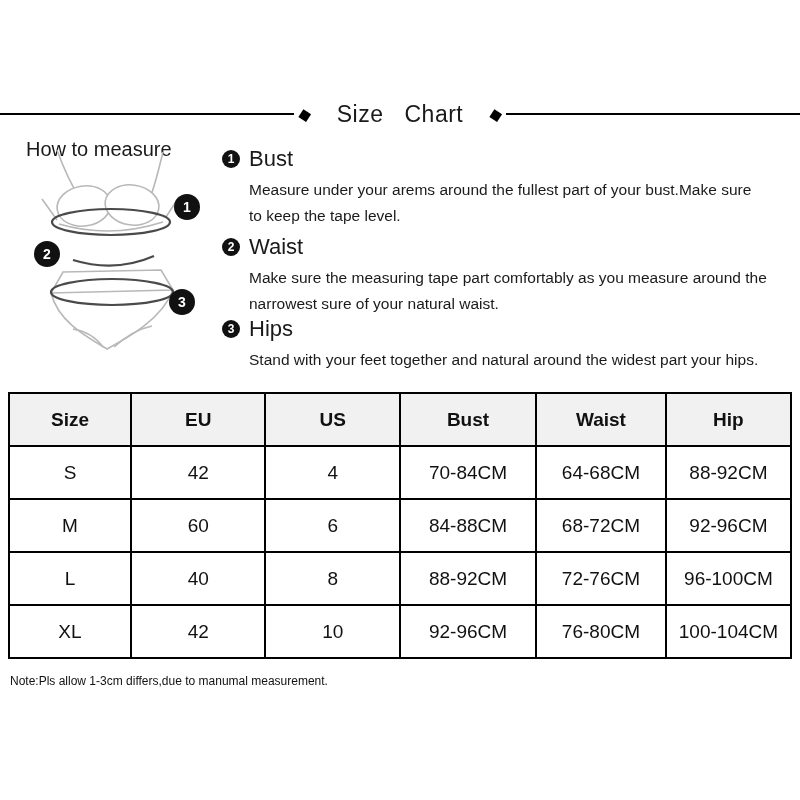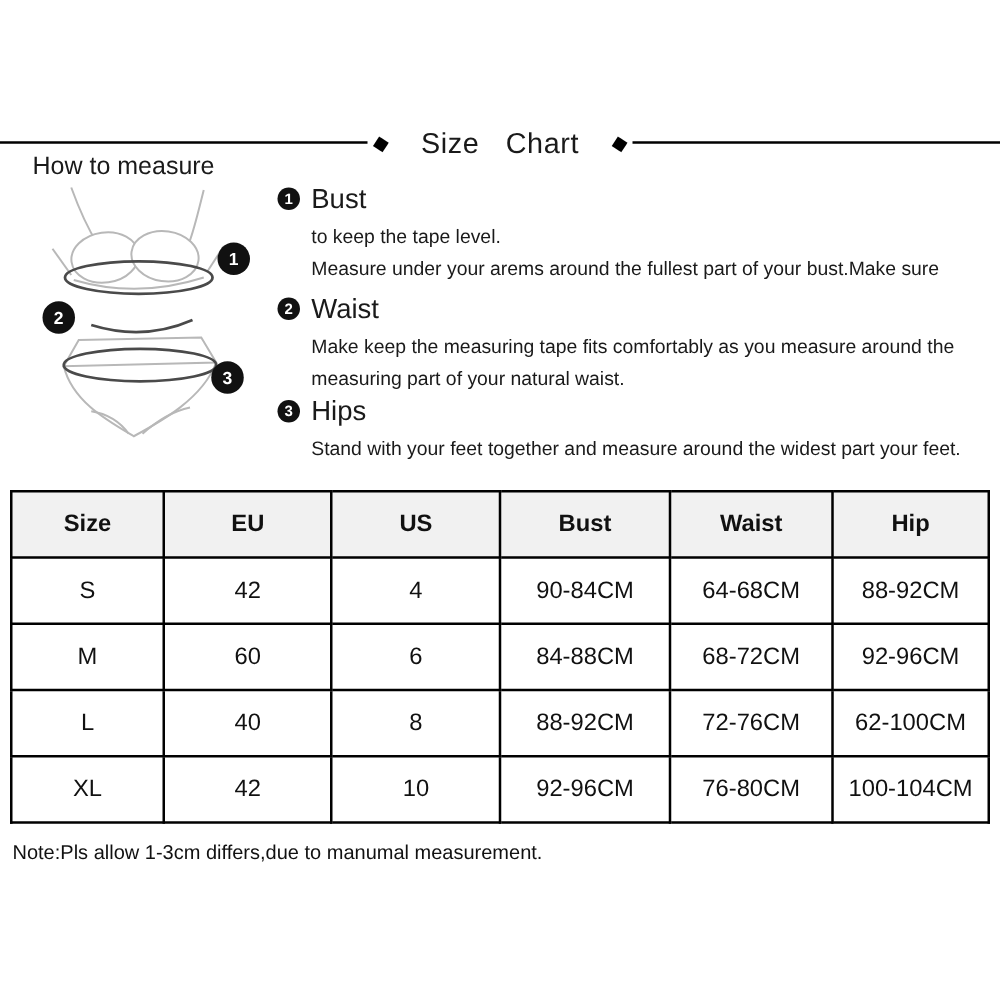--- a/index.html
+++ b/index.html
@@ -20,21 +20,21 @@
     font-size:17px;line-height:1;color:#000;margin:0 4px;
     transform:rotate(-12deg);display:inline-block;
   }
   .title-words{
     display:flex;gap:21px;margin:0 22px;
     font-size:23px;font-weight:500;color:#1a1a1a;letter-spacing:0.5px;
   }
 
   
   .howto-heading{
-    position:absolute;top:122px;left:26px;
+    position:absolute;top:138px;left:26px;
     font-size:20px;color:#1a1a1a;
   }
   .illustration{position:absolute;left:15px;top:142px;}
 
   
   .section{position:absolute;left:222px;width:572px;}
   .sec-bust{top:146px;}
   .sec-waist{top:234px;}
   .sec-hips{top:316px;}
   .section-heading{display:flex;align-items:center;gap:9px;}
@@ -54,21 +54,21 @@
   .size-table th,.size-table td{
     border:2px solid #000;text-align:center;vertical-align:middle;
     padding:0;color:#111;
   }
   .size-table th{height:51px;font-size:19px;font-weight:bold;background:#f1f1f1;}
   .size-table td{height:51px;font-size:19px;font-weight:normal;background:#fff;}
   .col-size{width:15.6%;} .col-eu{width:17.2%;} .col-us{width:17.2%;}
   .col-bust{width:17.4%;} .col-waist{width:16.6%;} .col-hip{width:16.0%;}
 
   
-  .note{position:absolute;top:674px;left:10px;font-size:16px;color:#111;}
+  .note{position:absolute;top:674px;left:10px;font-size:12px;color:#111;}
 
   
   .sk-light{stroke:#b8b8b8;stroke-width:1.6;fill:none;}
   .sk-light-f{stroke:#b8b8b8;stroke-width:1.6;fill:#ffffff;}
   .sk-dark{stroke:#4a4a4a;stroke-width:2.2;fill:none;}
   .sk-badge{fill:#111111;}
   .sk-badge-num{fill:#ffffff;font-size:14px;font-weight:bold;font-family:"Liberation Sans",sans-serif;}
 </style>
 </head>
 <body>
@@ -124,43 +124,43 @@
     <text class="sk-badge-num" x="167" y="160" dy="5" text-anchor="middle">3</text>
   </g>
 </svg>
 
 <div class="section sec-bust">
   <div class="section-heading">
     <span class="badge">1</span>
     <span class="section-title">Bust</span>
   </div>
   <div class="section-body">
+    <div>Measure under your arems around the fullest part of your bust.Make sure</div>
     <div>to keep the tape level.</div>
-    <div>Measure under your arems around the fullest part of your bust.Make sure</div>
   </div>
 </div>
 
 <div class="section sec-waist">
   <div class="section-heading">
     <span class="badge">2</span>
     <span class="section-title">Waist</span>
   </div>
   <div class="section-body">
-    <div>Make keep the measuring tape fits comfortably as you measure around the</div>
-    <div>measuring part of your natural waist.</div>
+    <div>Make sure the measuring tape part comfortably as you measure around the</div>
+    <div>narrowest sure of your natural waist.</div>
   </div>
 </div>
 
 <div class="section sec-hips">
   <div class="section-heading">
     <span class="badge">3</span>
     <span class="section-title">Hips</span>
   </div>
   <div class="section-body">
-    <div>Stand with your feet together and measure around the widest part your feet.</div>
+    <div>Stand with your feet together and natural around the widest part your hips.</div>
   </div>
 </div>
 
 <table class="size-table">
   <colgroup>
     <col class="col-size">
       <col class="col-eu">
       <col class="col-us">
     <col class="col-bust">
       <col class="col-waist">
@@ -174,39 +174,39 @@
       <th>Bust</th>
       <th>Waist</th>
       <th>Hip</th>
     </tr>
   </thead>
   <tbody>
       <tr>
         <td>S</td>
         <td>42</td>
         <td>4</td>
-        <td>90-84CM</td>
+        <td>70-84CM</td>
         <td>64-68CM</td>
         <td>88-92CM</td>
       </tr>
       <tr>
         <td>M</td>
         <td>60</td>
         <td>6</td>
         <td>84-88CM</td>
         <td>68-72CM</td>
         <td>92-96CM</td>
       </tr>
       <tr>
         <td>L</td>
         <td>40</td>
         <td>8</td>
         <td>88-92CM</td>
         <td>72-76CM</td>
-        <td>62-100CM</td>
+        <td>96-100CM</td>
       </tr>
       <tr>
         <td>XL</td>
         <td>42</td>
         <td>10</td>
         <td>92-96CM</td>
         <td>76-80CM</td>
         <td>100-104CM</td>
       </tr>
     </tbody>

